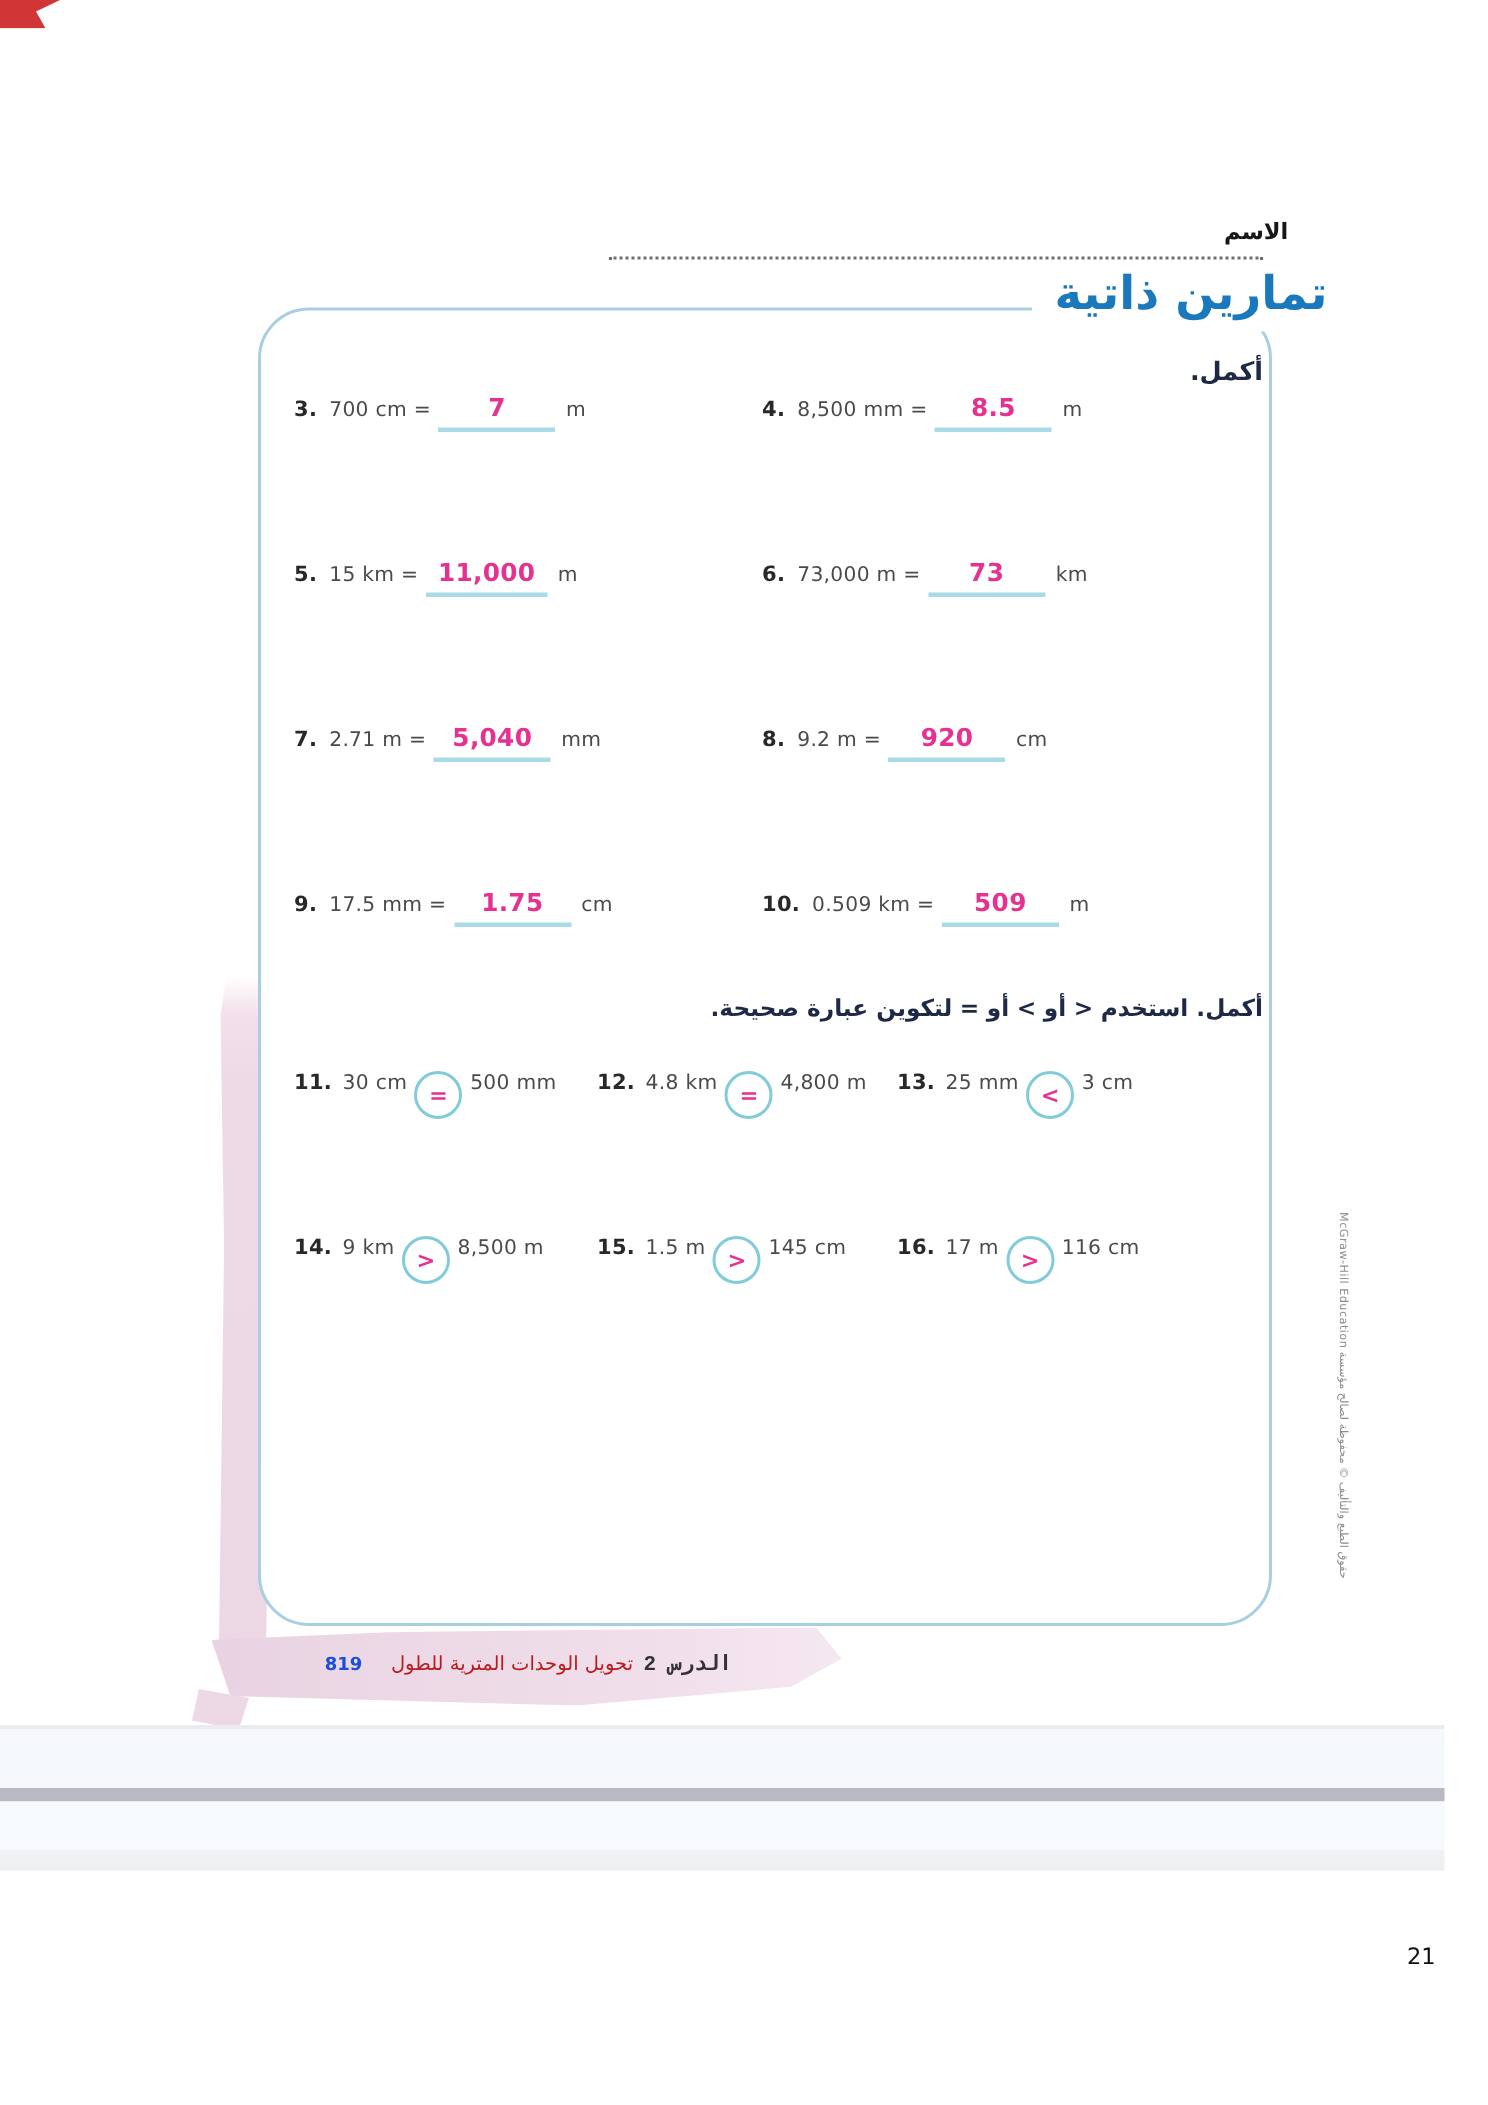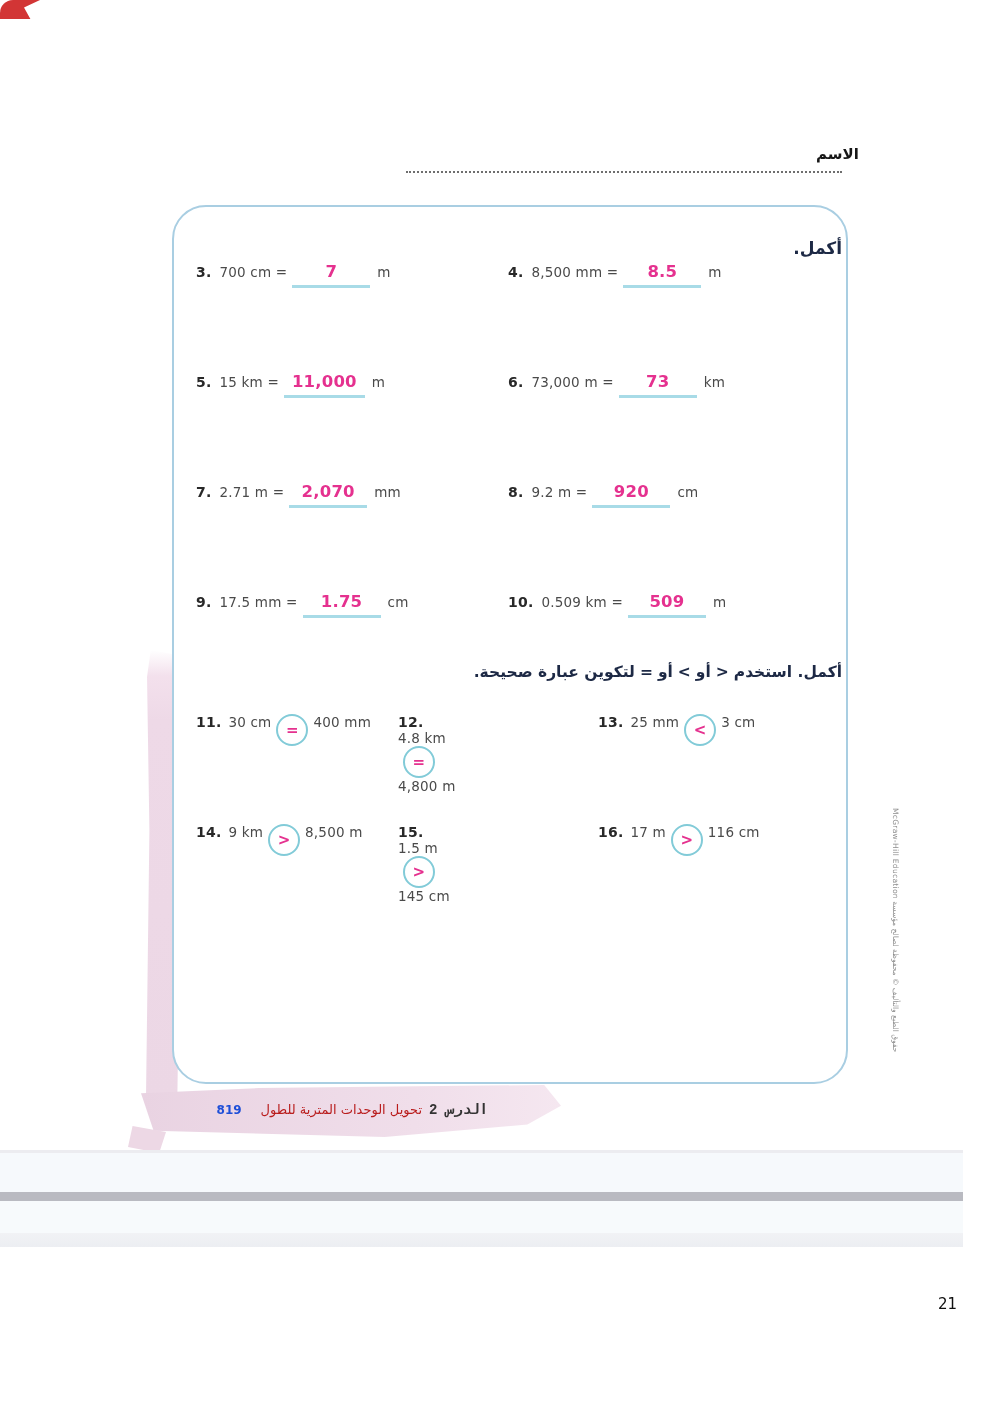--- a/index.html
+++ b/index.html
@@ -1,17 +1,17 @@
 <!DOCTYPE html>
 <html lang="ar"><head>
 <meta charset="utf-8">
 <style>
   html,body{margin:0;padding:0;background:#fff;}
   .page{position:relative;width:992px;height:1403px;background:#ffffff;overflow:hidden;
-        font-family:"DejaVu Sans", sans-serif;border-radius:13px;}
+        font-family:"DejaVu Sans", sans-serif;}
 
   
   .red-corner{position:absolute;left:0;top:0;width:40px;height:19px;background:#d23535;
     clip-path:polygon(0 0,100% 0,60% 40%,76% 100%,0 100%);}
 
   
   .name-label{position:absolute;left:816px;top:145px;font-size:15px;font-weight:bold;color:#171717;
     direction:rtl;}
   .name-line{position:absolute;left:406px;top:155px;width:436px;height:16px;
     border-bottom:2px dotted #6e6e6e;}
@@ -41,21 +41,21 @@
   
   .instr2{position:absolute;right:150px;top:663px;display:flex;direction:rtl;gap:5px;
     font-size:15.5px;font-weight:bold;color:#1d2945;z-index:2;align-items:baseline;}
   .instr2 .sym{direction:ltr;unicode-bidi:isolate;}
 
   
   .comp{position:absolute;left:196px;top:0;width:680px;z-index:2;}
   .comp-row{position:absolute;left:0;width:680px;height:34px;}
   .comp-cell{position:absolute;top:0;display:flex;align-items:flex-start;white-space:nowrap;
     font-size:13.5px;color:#4a4a4a;letter-spacing:.2px;}
-  .comp-cell.c2{left:202px;flex-direction:column;}
+  .comp-cell.c2{left:202px;}
   .comp-cell.c3{left:402px;}
   .comp-cell .pnum{margin-right:7px;}
   .circle{width:28px;height:28px;border:2px solid #82cbd8;border-radius:50%;
     display:flex;align-items:center;justify-content:center;margin:0 5px;
     color:#e5318f;font-weight:bold;font-size:15px;background:#fff;direction:ltr;}
 
   
   .pink-strip{position:absolute;left:146px;top:650px;width:34px;height:452px;z-index:0;
     background:linear-gradient(180deg,rgba(243,225,237,0) 0,rgba(241,219,233,.85) 26px,#eed9e7 70px,#ecd7e5 100%);
     clip-path:polygon(14% 0,100% 1.2%,94% 30%,100% 60%,92% 100%,0 99%,10% 40%,3% 6%);}
@@ -94,20 +94,21 @@
   <div class="red-corner"></div>
 
   <div class="name-label">الاسم</div>
   <div class="name-line"></div>
 
   <div class="pink-strip"></div>
   <div class="pink-brush"></div>
   <div class="pink-patch"></div>
 
   <div class="main-box"></div>
+  <div class="ws-title">تمارين ذاتية</div>
   <div class="instr1">أكمل.</div>
 
   <div class="conv">
 
     <div class="conv-row" style="top:264px;">
       <div class="conv-cell">
         <span class="pnum">3.</span>
         <span>700 cm =</span>
         <span class="blank">7</span>
         <span class="unit">m</span>
@@ -132,21 +133,21 @@
         <span>73,000 m =</span>
         <span class="blank">73</span>
         <span class="unit">km</span>
       </div>
     </div>
 
     <div class="conv-row" style="top:484px;">
       <div class="conv-cell">
         <span class="pnum">7.</span>
         <span>2.71 m =</span>
-        <span class="blank">2,070</span>
+        <span class="blank">5,040</span>
         <span class="unit">mm</span>
       </div>
       <div class="conv-cell c2">
         <span class="pnum">8.</span>
         <span>9.2 m =</span>
         <span class="blank">920</span>
         <span class="unit">cm</span>
       </div>
     </div>
 
@@ -176,21 +177,21 @@
     <span>لتكوين عبارة صحيحة.</span>
   </div>
 
   <div class="comp">
 
     <div class="comp-row" style="top:714px;">
       <div class="comp-cell">
         <span class="pnum">11.</span>
         <span>30 cm</span>
         <span class="circle">=</span>
-        <span>400 mm</span>
+        <span>500 mm</span>
       </div>
       <div class="comp-cell c2">
         <span class="pnum">12.</span>
         <span>4.8 km</span>
         <span class="circle">=</span>
         <span>4,800 m</span>
       </div>
       <div class="comp-cell c3">
         <span class="pnum">13.</span>
         <span>25 mm</span>

